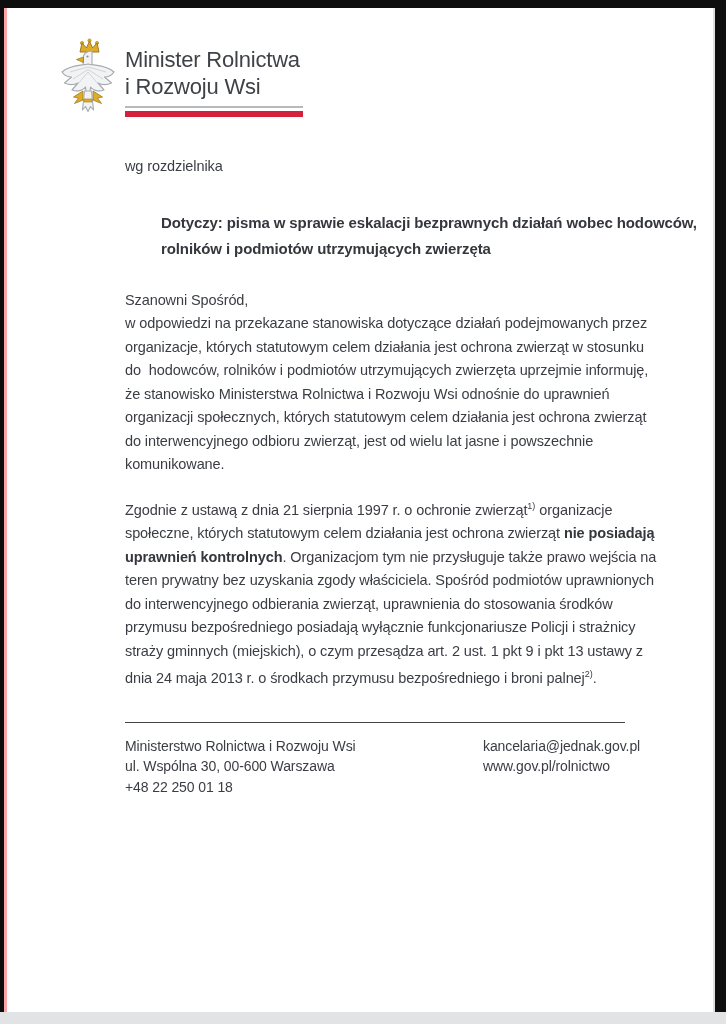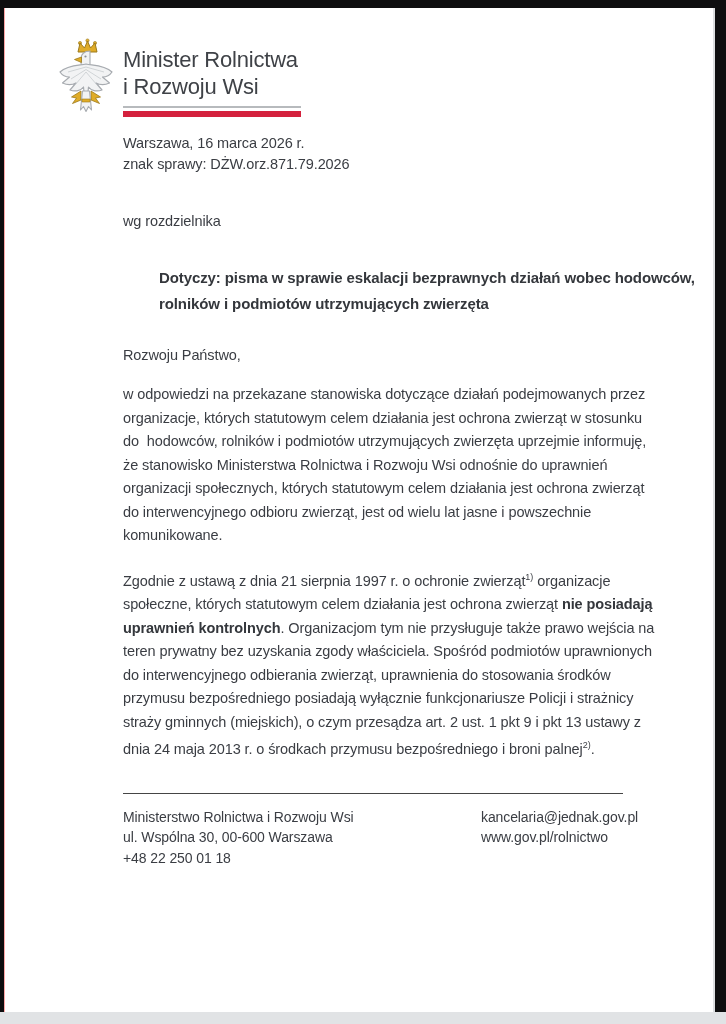--- a/index.html
+++ b/index.html
@@ -16,21 +16,21 @@
     font-family:"Liberation Sans","DejaVu Sans",sans-serif;
     background:#0e0e0f;
     position:relative;
     overflow:hidden;
   }
   .viewport{position:absolute;inset:0;background:#0e0e0f;}
   .sheet{
     position:absolute;left:4px;right:11px;top:8px;height:1004px;
     background:#ffffff;
     border-right:2px solid #dcdee0;
-    border-left:1px solid #fca5a5;
+    border-left:3px solid #fca5a5;
     overflow:hidden;
     color:var(--ink);
   }
   .bottom-strip{
     position:absolute;left:0;right:0;top:1012px;height:12px;
     background:#e1e3e5;
   }
   
   .masthead{display:flex;padding:30px 0 0 49px;}
   .eagle{width:64px;height:82px;flex:0 0 auto;}
@@ -47,21 +47,21 @@
   .flag-red{height:6px;background:var(--flag-red);margin-top:3px;}
   
   .content{padding:0 20px 0 118px;font-size:14.5px;letter-spacing:-0.1px;}
   .meta{margin-top:13px;line-height:21px;}
   .recipient{margin-top:36px;line-height:21px;}
   .subject{
     margin-top:33px;font-weight:bold;color:#34373c;
     font-size:15px;line-height:26px;white-space:pre;margin-left:36px;
   }
   .salutation{margin-top:27px;line-height:23px;}
-  .paragraphs{margin-top:16px;}
+  .paragraphs{}
   .para{white-space:pre;line-height:23.5px;margin-bottom:18px;}
   .para b{color:#34373c;}
   .para sup{font-size:9px;vertical-align:6px;letter-spacing:0;}
   
   .letter-footer{margin-top:31px;}
   .rule{width:500px;height:0;border-top:1px solid #454545;}
   .fcols{display:flex;width:500px;margin-top:13px;font-size:14px;line-height:20.5px;}
   .fcol-left{width:358px;flex:0 0 auto;}
   .fcol-right{flex:1;}
 </style>
@@ -107,31 +107,27 @@
         <div class="ministry-name">Minister Rolnictwa
 i Rozwoju Wsi</div>
         <div class="flag">
           <div class="flag-white"></div>
           <div class="flag-red"></div>
         </div>
       </div>
     </header>
 
     <main class="content">
-      <div class="meta">
-        <div>Warszawa, 16 marca 2026 r.</div>
-        <div>znak sprawy: DŻW.orz.871.79.2026</div>
-      </div>
 
       <div class="recipient">wg rozdzielnika</div>
 
       <div class="subject">Dotyczy: pisma w sprawie eskalacji bezprawnych działań wobec hodowców,
 rolników i podmiotów utrzymujących zwierzęta</div>
 
-      <div class="salutation">Rozwoju Państwo,</div>
+      <div class="salutation">Szanowni Spośród,</div>
 
       <div class="paragraphs">
           <div class="para"><span>w odpowiedzi na przekazane stanowiska dotyczące działań podejmowanych przez
 organizacje, których statutowym celem działania jest ochrona zwierząt w stosunku
 do  hodowców, rolników i podmiotów utrzymujących zwierzęta uprzejmie informuję,
 że stanowisko Ministerstwa Rolnictwa i Rozwoju Wsi odnośnie do uprawnień
 organizacji społecznych, których statutowym celem działania jest ochrona zwierząt
 do interwencyjnego odbioru zwierząt, jest od wielu lat jasne i powszechnie
 komunikowane.</span></div>
           <div class="para"><span>Zgodnie z ustawą z dnia 21 sierpnia 1997 r. o ochronie zwierząt</span><sup>1)</sup><span> organizacje

